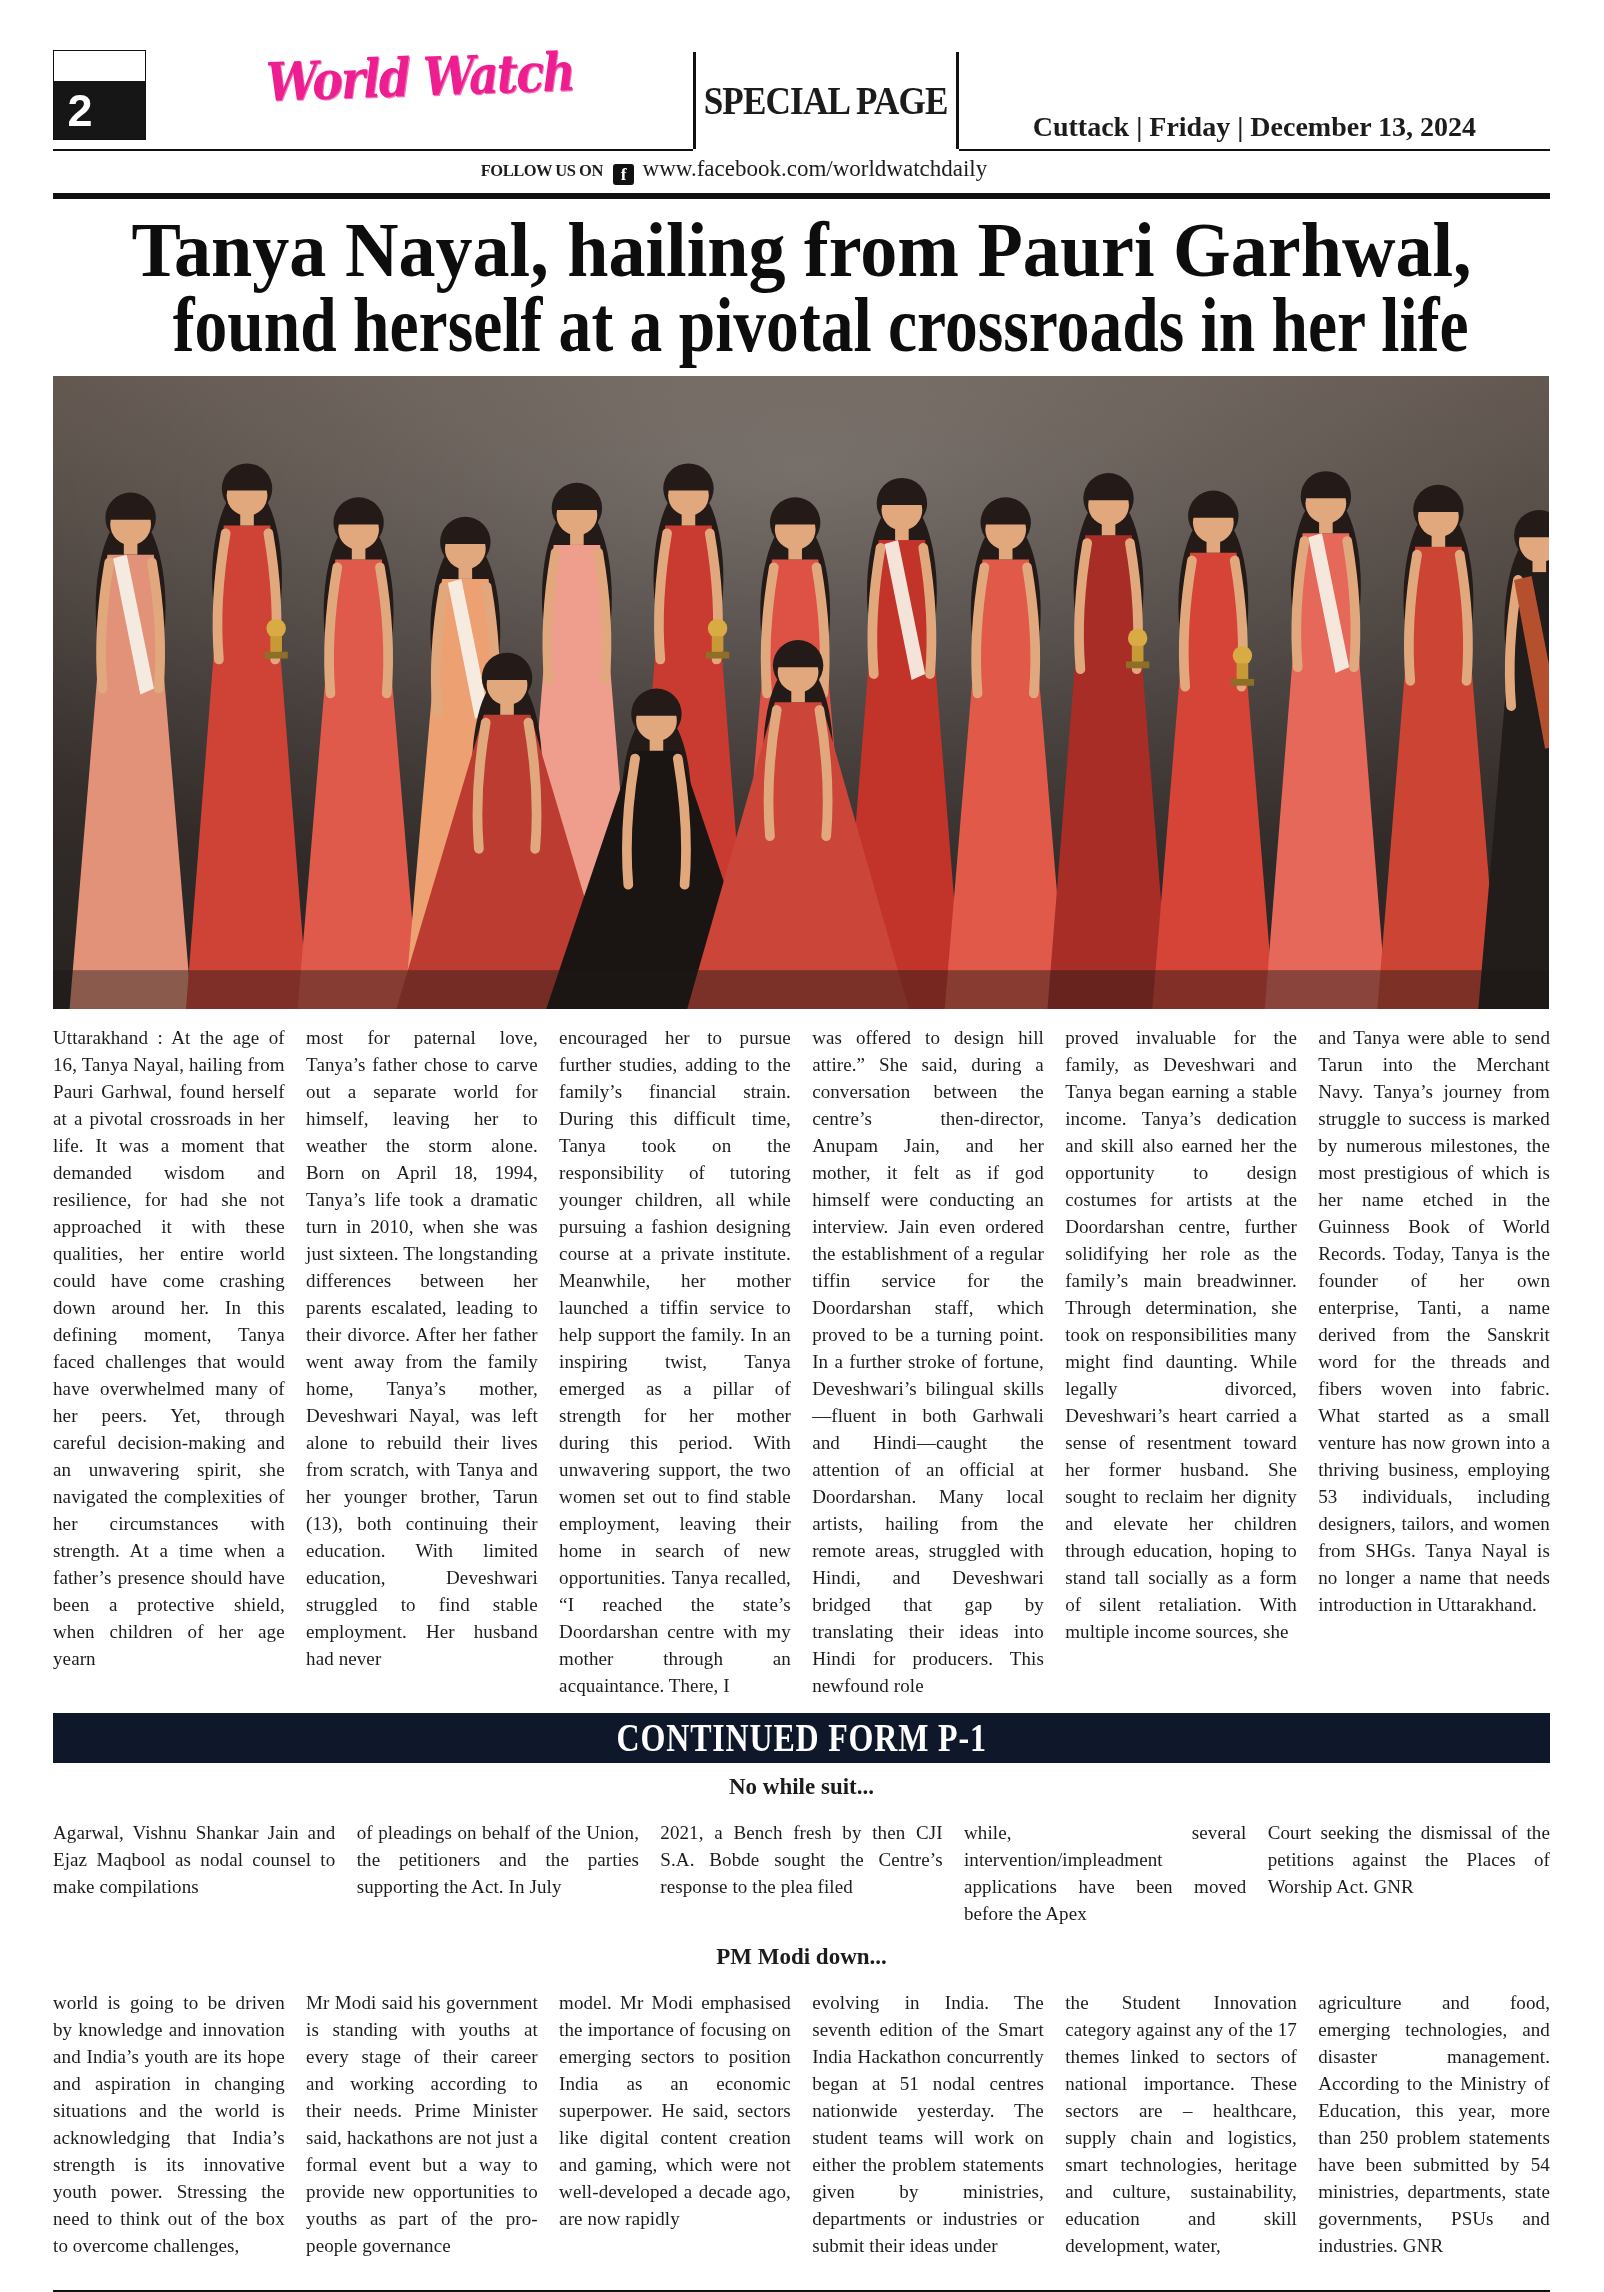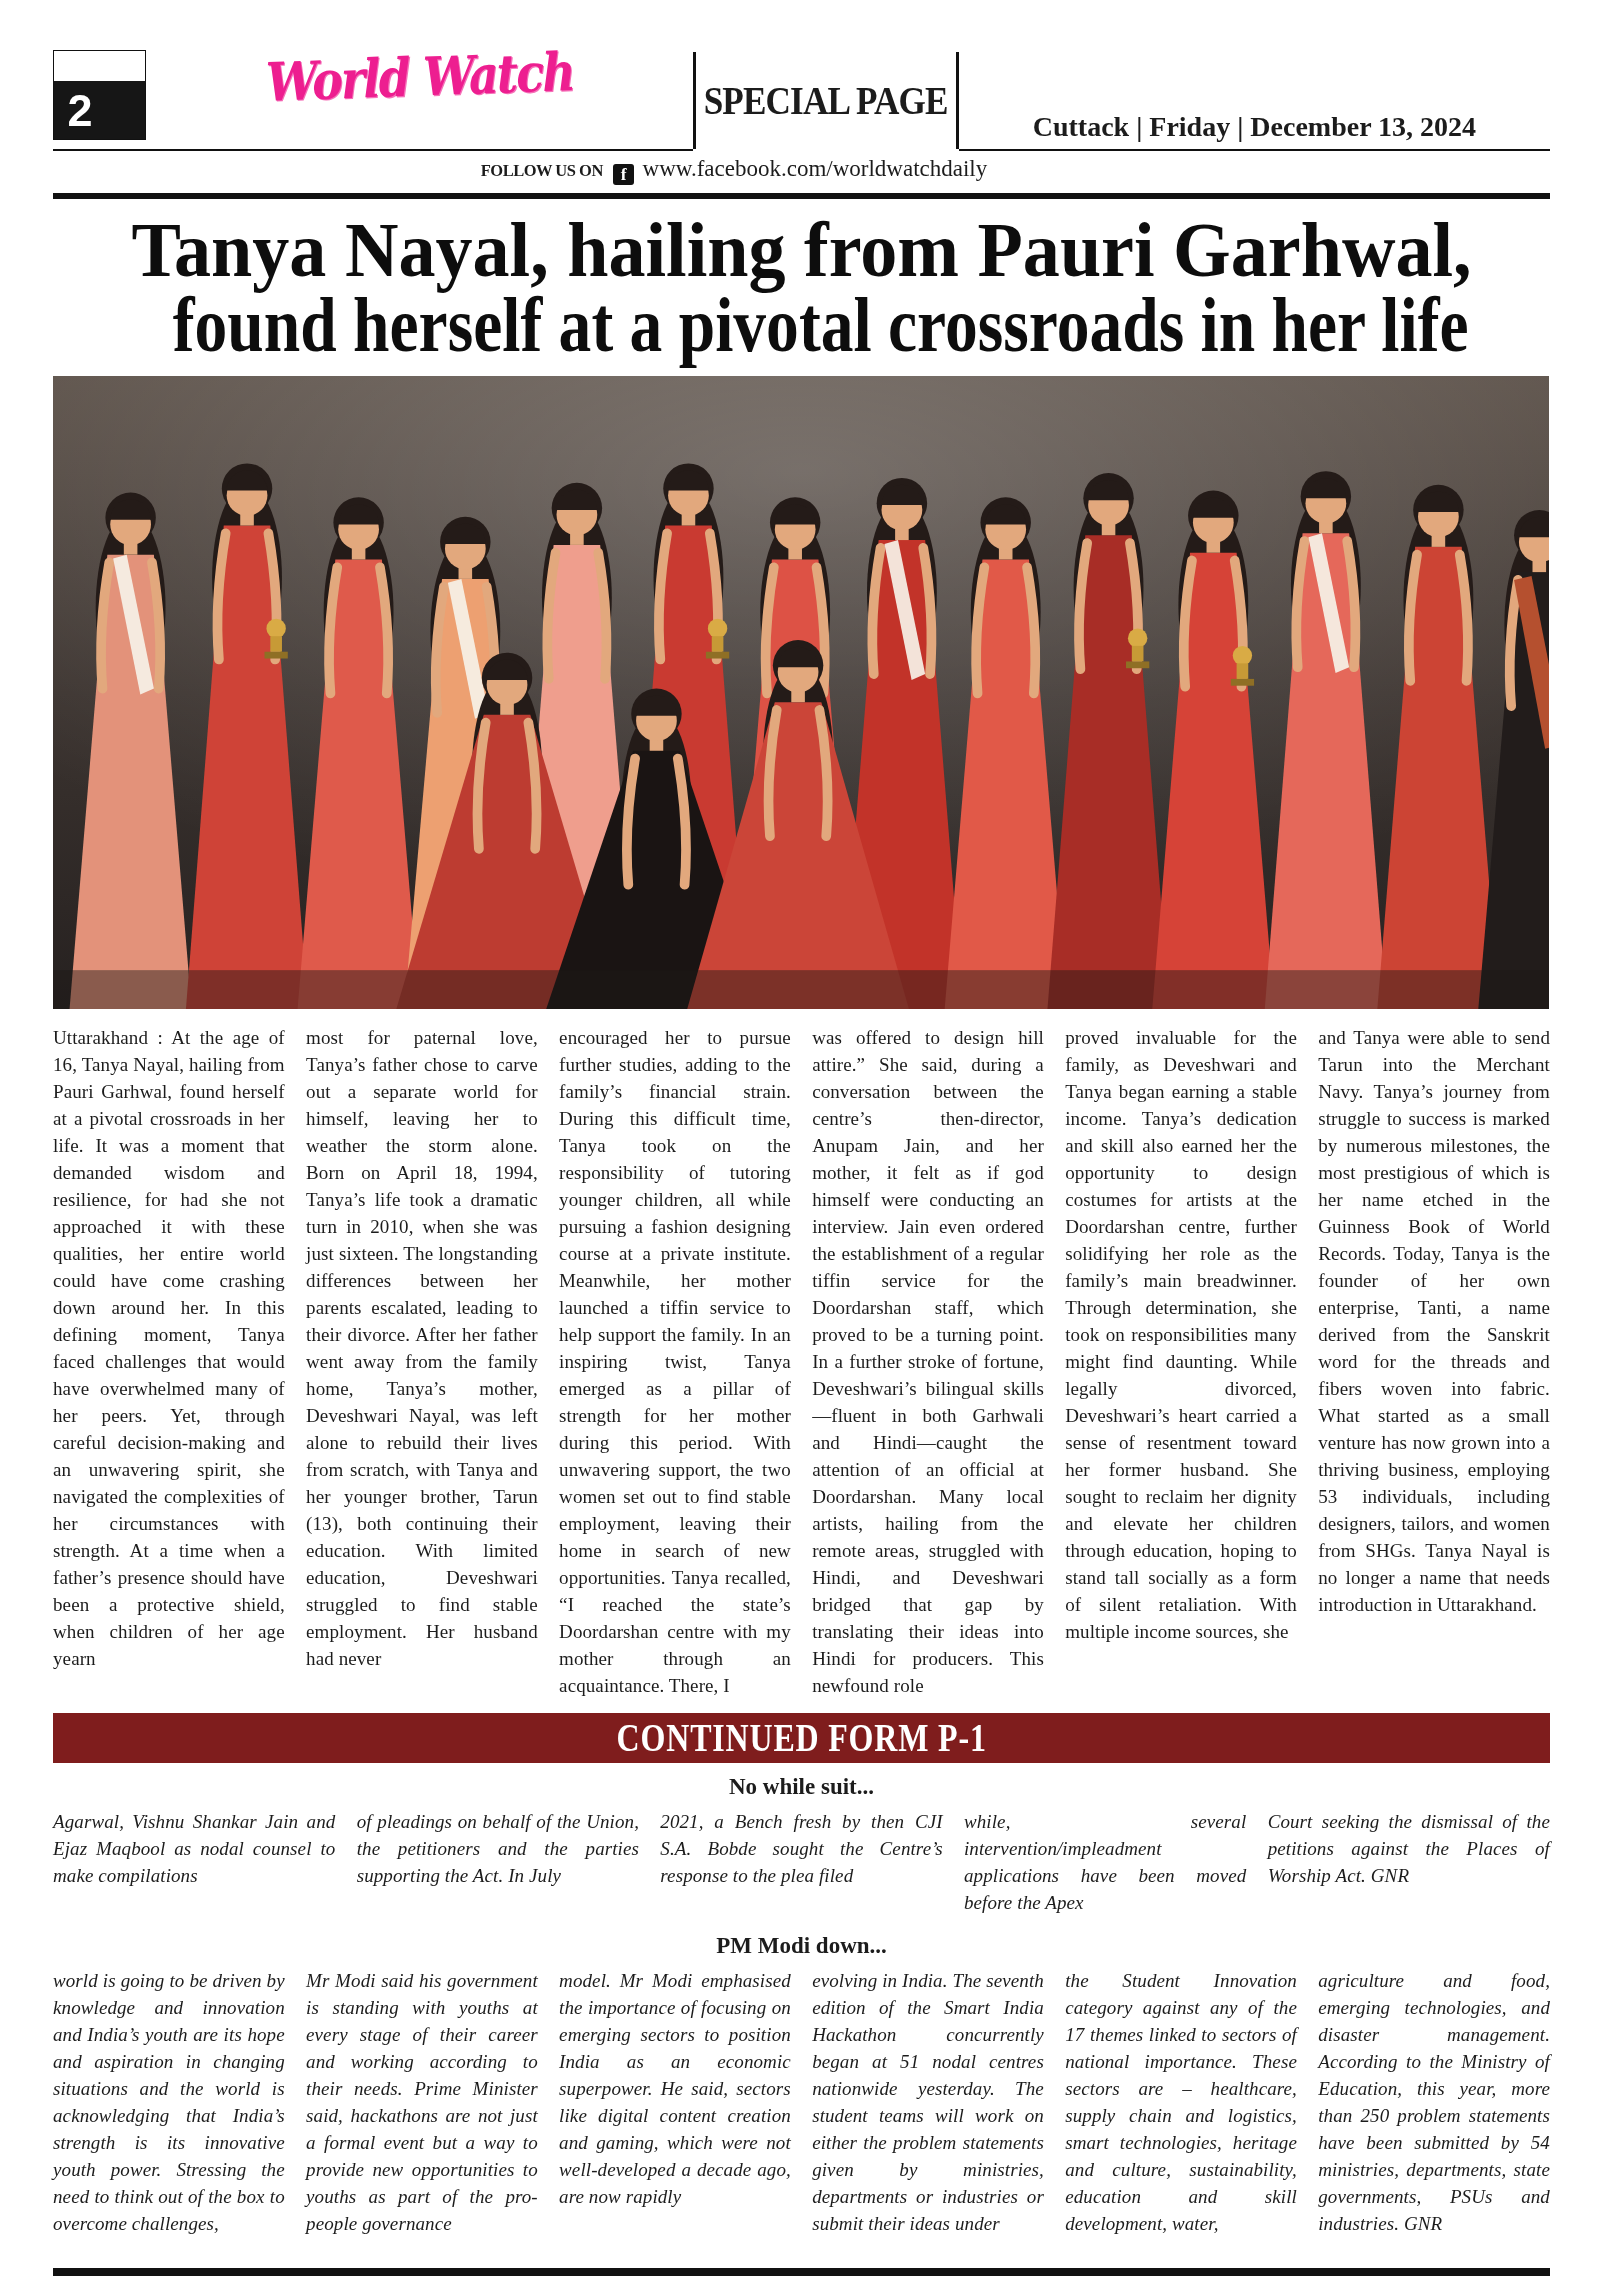--- a/index.html
+++ b/index.html
@@ -39,25 +39,25 @@
   .hl-line{display:block; font-weight:bold; font-size:78px; line-height:75px; color:#0d0d0d; white-space:nowrap;}
   .hl1{transform:scaleX(0.95);} .hl2{transform:scaleX(0.84);}
   
   .photo{margin:13.6px 0 0 0; padding:0;}
   .photo svg{display:block; width:1496px; height:633px;}
   
   .cols{display:flex; gap:21.3px;}
   .col{flex:1 1 0; text-align:justify; font-size:19px; line-height:27px; letter-spacing:0.1px;}
   .article-cols{margin-top:15.5px; min-height:670px; align-items:flex-start;}
   
-  .continued-bar{margin-top:13.6px; height:50px; background:#7f1d1d; display:flex; align-items:center; justify-content:center;}
+  .continued-bar{margin-top:13.6px; height:50px; background:#0f172a; display:flex; align-items:center; justify-content:center;}
   .continued-label{color:#ffffff; font-weight:bold; font-size:39px; letter-spacing:1px; transform:scaleX(0.82); white-space:nowrap;}
   
   .sec-title{margin:11.6px 0 1.9px 0; text-align:center; font-size:23px; font-weight:bold;}
-  .sec-cols{margin-top:8px;font-style:italic;}
+  .sec-cols{margin-top:19px;}
   .sec-short{min-height:113px;}
   .sec-tall{min-height:291px;}
   .bottom-rule{height:7.8px; background:#111; margin-top:9.7px;}
 </style>
 </head>
 <body>
 
 <div class="page">
 
   <header class="masthead">

